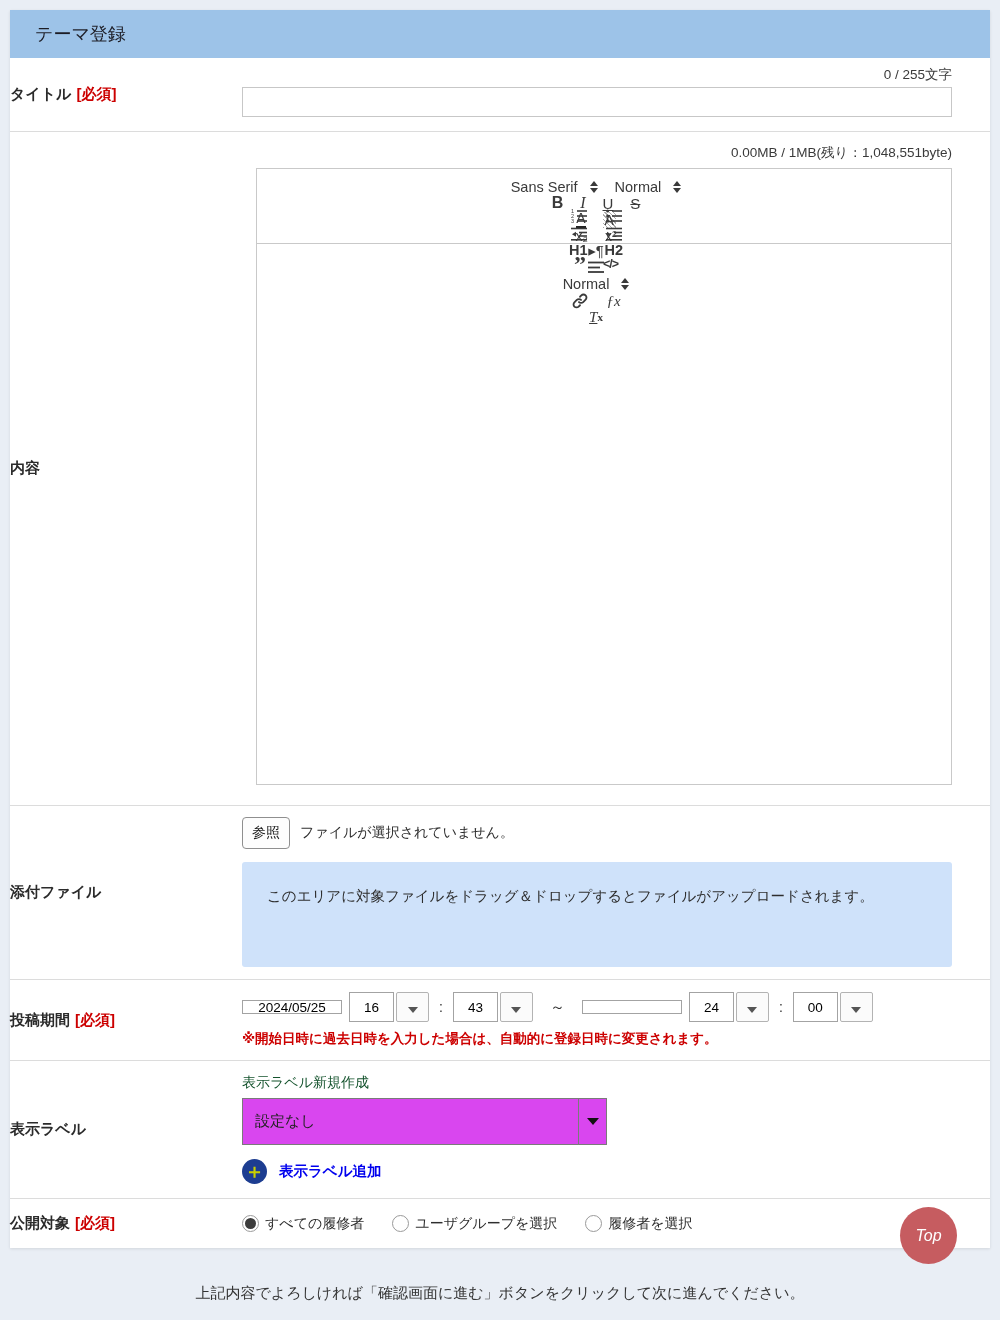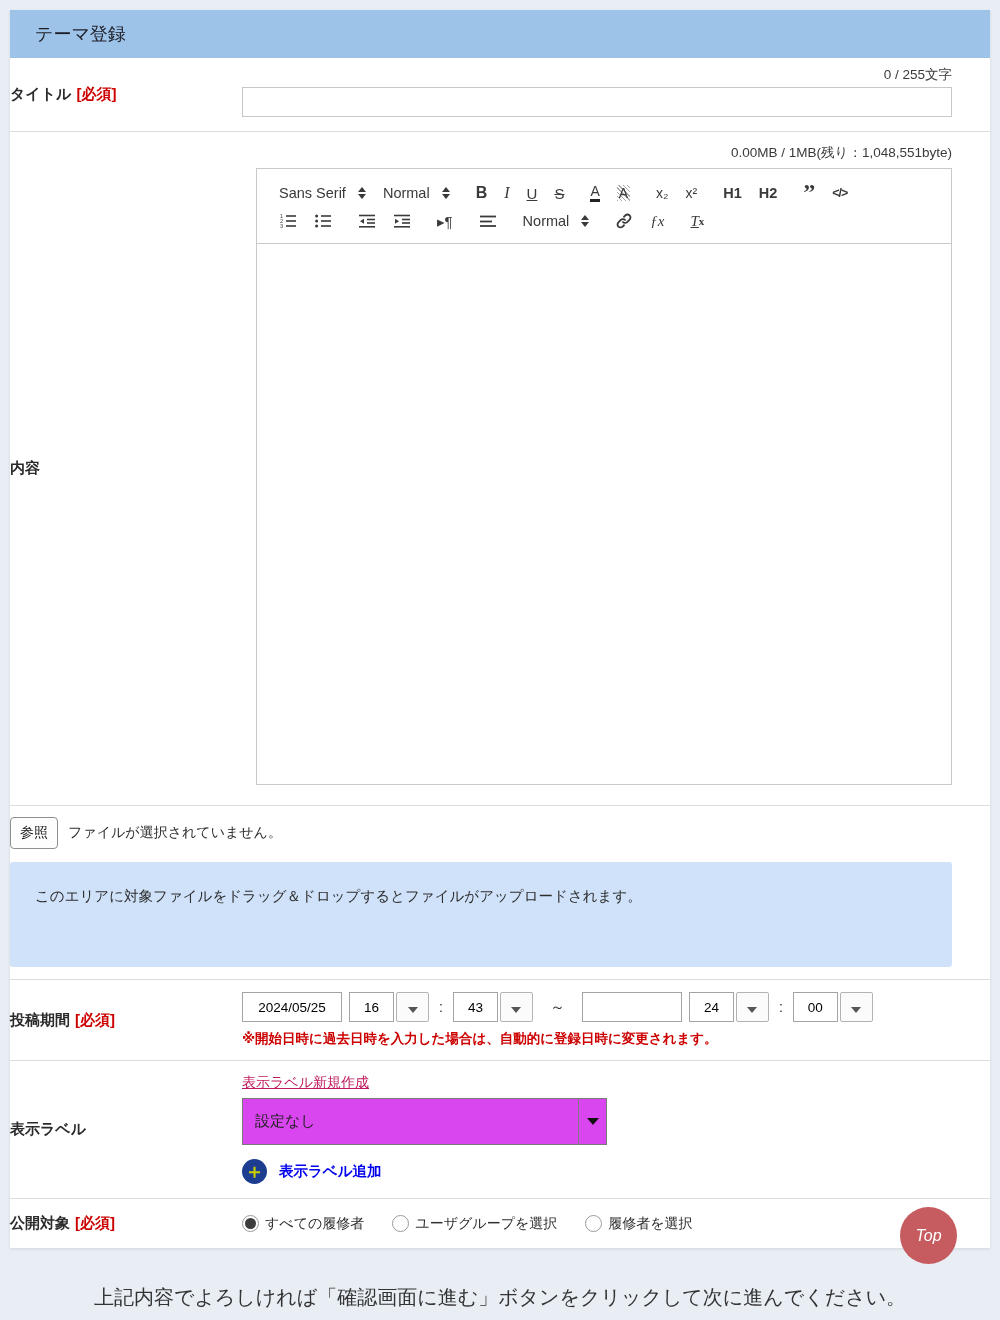--- a/index.html
+++ b/index.html
@@ -39,21 +39,21 @@
     width: 100%; height: 30px;
     border: 1px solid #c7c7c7; background: #fff;
     font-size: 14px; padding: 0 8px;
     margin-top: 3px;
   }
 
   
   .row-content .field-col { padding-top: 12px; padding-bottom: 20px; padding-left: 14px; }
   .editor { border: 1px solid #c9c9c9; margin-top: 6px; }
   .toolbar { padding: 10px 12px 8px 22px; border-bottom: 1px solid #c9c9c9; }
-  .tb-row { display: flex; align-items: center; height: 28px; }
+  .tb-row { display: flex; align-items: center; height: 28px; flex-direction: column; }
   .tb-group { display: flex; align-items: center; gap: 17px; margin-right: 26px; }
   .tb-btn {
     background: none; border: none; cursor: pointer;
     font-size: 15px; color: #3a3a3a; line-height: 1;
     display: inline-flex; align-items: center; justify-content: center;
     padding: 0; font-family: inherit;
   }
   .picker { display: inline-flex; align-items: center; gap: 12px; cursor: pointer; color: #3a3a3a; font-size: 14.5px; }
   .arrows { display: inline-flex; flex-direction: column; gap: 2px; }
   .tri-up   { width:0; height:0; border-left:4px solid transparent; border-right:4px solid transparent; border-bottom:5px solid #3a3a3a; }
@@ -92,42 +92,42 @@
     margin-top: 13px; height: 105px;
     background: #cfe2fa; border-radius: 3px;
     padding: 25px 25px 0 25px;
     font-size: 14.5px; color: #2e2e2e;
   }
 
   
   .row-period .field-col { padding-top: 12px; padding-bottom: 12px; }
   .dt-line { display: flex; align-items: center; gap: 7px; }
   .date-input {
-    width: 100px; height: 30px; border: 1px solid #a3a3a3;
+    width: 100px; height: 14px; border: 1px solid #a3a3a3;
     font-size: 13.5px; text-align: center; font-family: inherit;
   }
   .spinbox { display: flex; }
   .num-input {
     width: 45px; height: 30px; border: 1px solid #a3a3a3;
     font-size: 13.5px; text-align: center; font-family: inherit;
   }
   .spin-btn {
     width: 33px; height: 30px; margin-left: 2px;
     background: #fbfbfb; border: 1px solid #b3b3b3; border-radius: 2px;
     display: flex; align-items: flex-end; justify-content: center;
     padding-bottom: 8px; cursor: pointer;
   }
   .spin-tri { width:0; height:0; border-left:5px solid transparent; border-right:5px solid transparent; border-top:6px solid #555; }
   .colon { font-size: 14px; color: #333; margin: 0 3px; }
   .tilde { font-size: 15px; color: #333; margin: 0 10px; }
   .period-note { margin-top: 8px; color: #cc0000; font-size: 13.5px; font-weight: bold; }
 
   
   .row-label .field-col { padding-top: 12px; padding-bottom: 14px; }
-  .link { color: #be185d; font-size: 14px; text-decoration: underline; cursor: pointer; }
+  .link { color: #14532d; font-size: 14px; cursor: pointer; }
   .fake-select {
     margin-top: 6px; width: 365px; height: 47px;
     border: 1px solid #7a7a7a; background: #d946ef;
     display: flex; align-items: stretch; cursor: pointer;
   }
   .fs-value { flex: 1; display: flex; align-items: center; padding-left: 12px; font-size: 15px; color: #222; }
   .fs-btn { width: 28px; border-left: 1px solid #7a7a7a; display: flex; align-items: center; justify-content: center; }
   .fs-tri { width:0; height:0; border-left:6px solid transparent; border-right:6px solid transparent; border-top:7px solid #111; }
   .add-line { margin-top: 14px; display: flex; align-items: center; gap: 12px; }
   .plus-circle {
@@ -146,21 +146,21 @@
   .radio {
     width: 17px; height: 17px; border-radius: 50%;
     border: 1px solid #9a9a9a; background: #fff;
     display: flex; align-items: center; justify-content: center;
   }
   .radio.checked::after { content: ""; width: 11px; height: 11px; border-radius: 50%; background: #3c3c3c; }
   .radio-label { font-size: 14px; color: #2e2e2e; }
 
   
   .footer { text-align: center; }
-  .instruction { margin-top: 36px; font-size: 20px; color: #333; }
+  .instruction { margin-top: 36px; font-size: 15px; color: #333; }
   .btn-row { margin-top: 22px; display: flex; justify-content: center; gap: 25px; }
   .dark-btn {
     font-family: inherit; background: #3f4245; color: #fff;
     border: 1px solid #2a2c2e; border-radius: 5px;
     font-size: 14px; font-weight: bold;
     min-width: 208px; height: 31px; cursor: pointer;
     box-shadow: 0 1px 2px rgba(0,0,0,0.35);
   }
   .top-btn {
     position: absolute; top: 1207px; left: 900px;
@@ -335,20 +335,23 @@
             </div>
           </div>
 
         </div>
         <div class="editor-body"></div>
       </div>
     </div>
   </div>
 
   <div class="row row-attach">
+    <div class="label-col">
+      <span>添付ファイル</span>
+    </div>
     <div class="field-col">
       <div class="browse-line">
         <button class="browse-btn">参照</button>
         <span class="no-file">ファイルが選択されていません。</span>
       </div>
       <div class="dropzone">
         <span>このエリアに対象ファイルをドラッグ＆ドロップするとファイルがアップロードされます。</span>
       </div>
     </div>
   </div>

